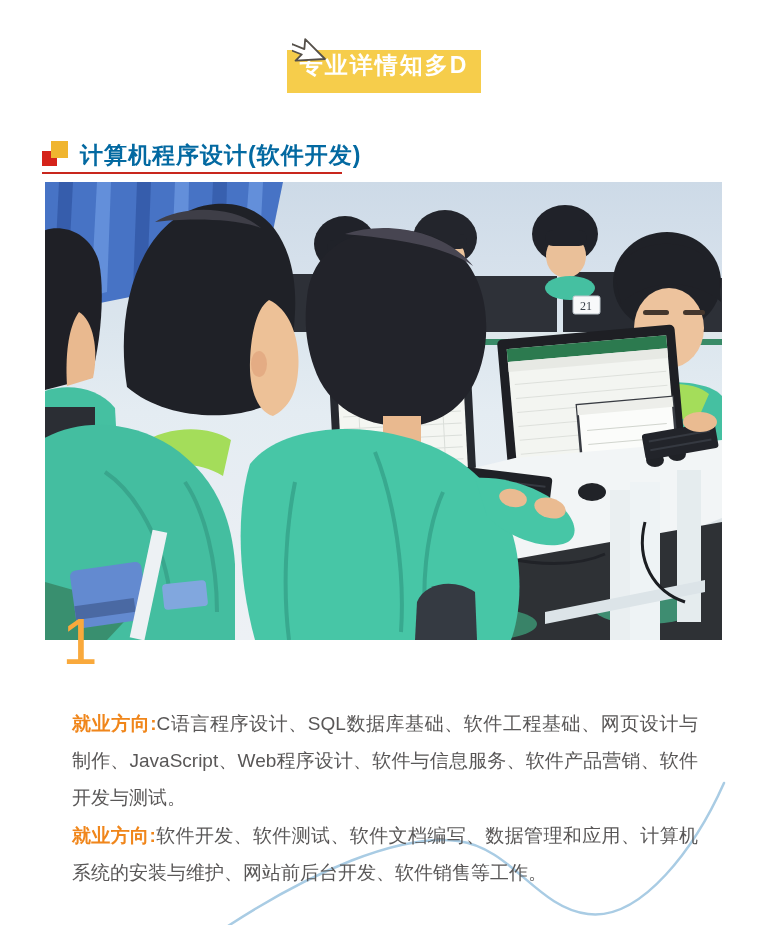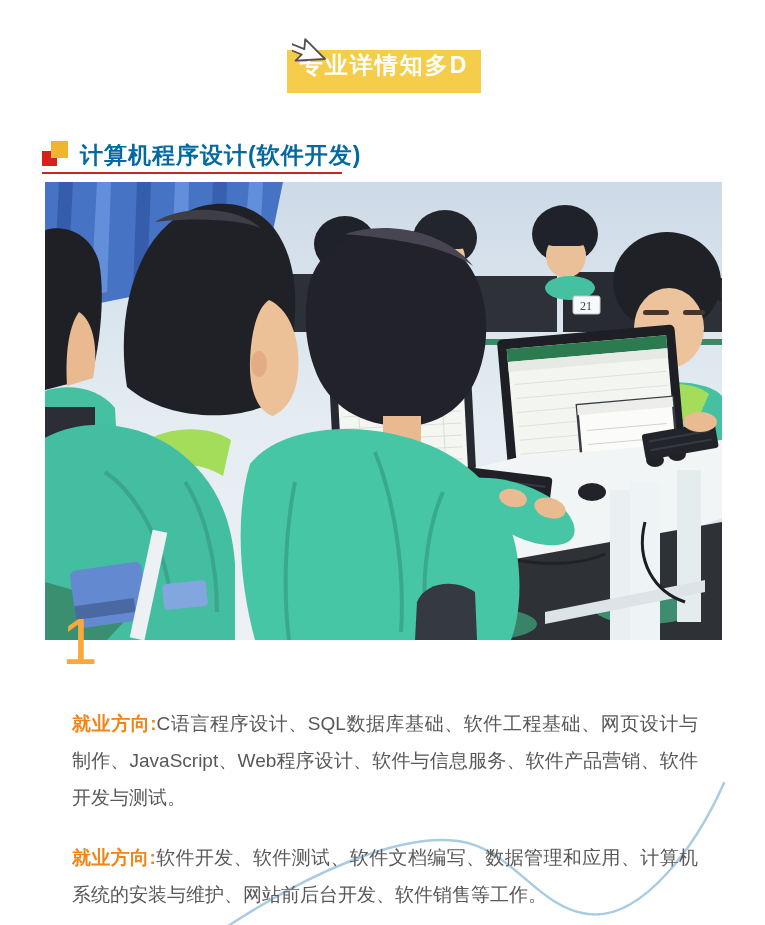--- a/index.html
+++ b/index.html
@@ -25,21 +25,21 @@
   .photo{position:absolute;left:45px;top:182px;width:677px;height:458px;overflow:hidden;}
 
   
   .big-number{position:absolute;left:62px;top:610px;font-size:64px;line-height:64px;
               color:#f9a93c;font-weight:400;z-index:2;}
 
   
   .para{position:absolute;left:72px;width:626px;font-size:19px;line-height:37px;
         color:#595757;text-align:justify;z-index:2;}
   .para-1{top:686px;}
-  .para-2{top:820px;}
+  .para-2{top:798px;}
   .para .label{color:#f0861b;font-weight:bold;}
 
   
   .wave{position:absolute;left:200px;top:750px;width:545px;height:175px;z-index:1;}
 </style>
 </head>
 <body>
 
 <div class="page">
 

